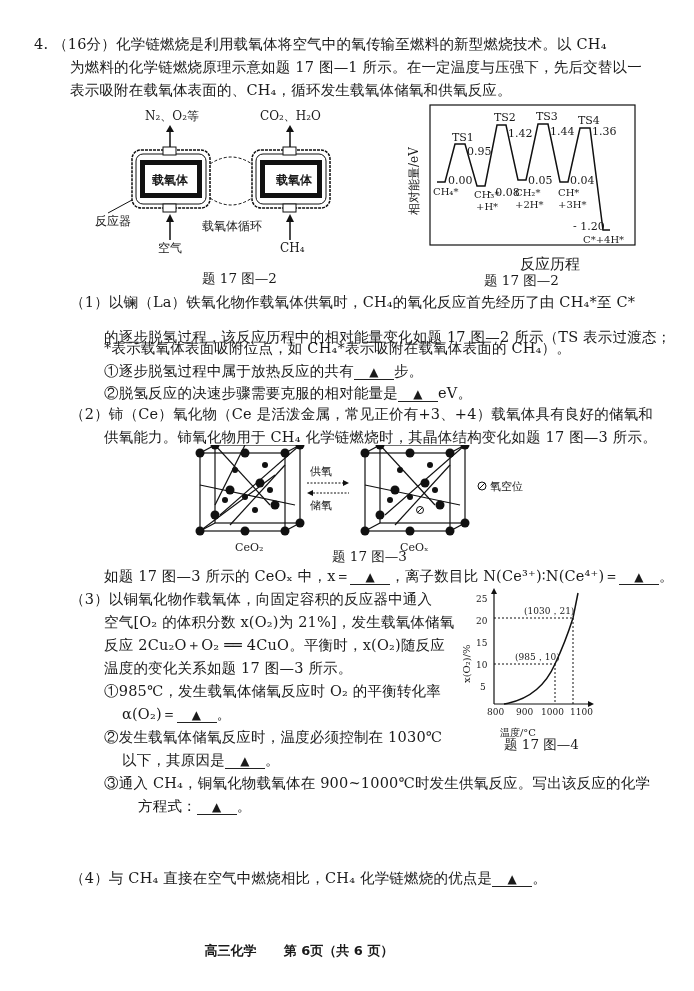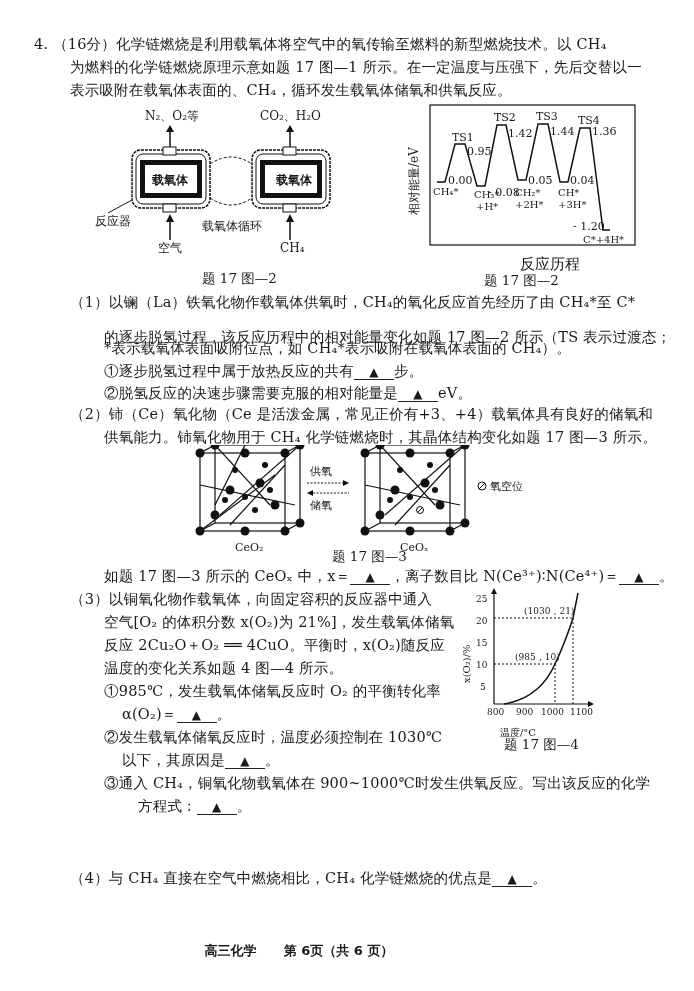--- a/index.html
+++ b/index.html
@@ -200,21 +200,21 @@
   <text x="205" y="106" font-size="11">CeOₓ</text>
 </svg>
 <div class="caption" style="left:300px;top:548px;margin-left:32px;">题 17 图—3</div>
 <div class="line" style="left:104px;top:566px;">
   <span>如题 17 图—3 所示的 CeOₓ 中，x＝</span><span class="blank">▲</span><span>，离子数目比 N(Ce³⁺)∶N(Ce⁴⁺)＝</span><span class="blank">▲</span><span>。</span>
 </div>
 
 <div class="line" style="left:70px;top:589px;">（3）以铜氧化物作载氧体，向固定容积的反应器中通入</div>
 <div class="line" style="left:104px;top:612px;">空气[O₂ 的体积分数 x(O₂)为 21%]，发生载氧体储氧</div>
 <div class="line" style="left:104px;top:635px;">反应 2Cu₂O＋O₂ ══ 4CuO。平衡时，x(O₂)随反应</div>
-<div class="line" style="left:104px;top:658px;">温度的变化关系如题 4 图—4 所示。</div>
+<div class="line" style="left:104px;top:658px;">温度的变化关系如题 17 图—3 所示。</div>
 <div class="line" style="left:104px;top:681px;">①985℃，发生载氧体储氧反应时 O₂ 的平衡转化率</div>
 <div class="line" style="left:122px;top:704px;">
   <span>α(O₂)＝</span><span class="blank">▲</span><span>。</span>
 </div>
 <div class="line" style="left:104px;top:727px;">②发生载氧体储氧反应时，温度必须控制在 1030℃</div>
 <div class="line" style="left:122px;top:750px;">
   <span>以下，其原因是</span><span class="blank">▲</span><span>。</span>
 </div>
 <div class="line" style="left:104px;top:773px;">③通入 CH₄，铜氧化物载氧体在 900~1000℃时发生供氧反应。写出该反应的化学</div>
 <div class="line" style="left:138px;top:796px;">

